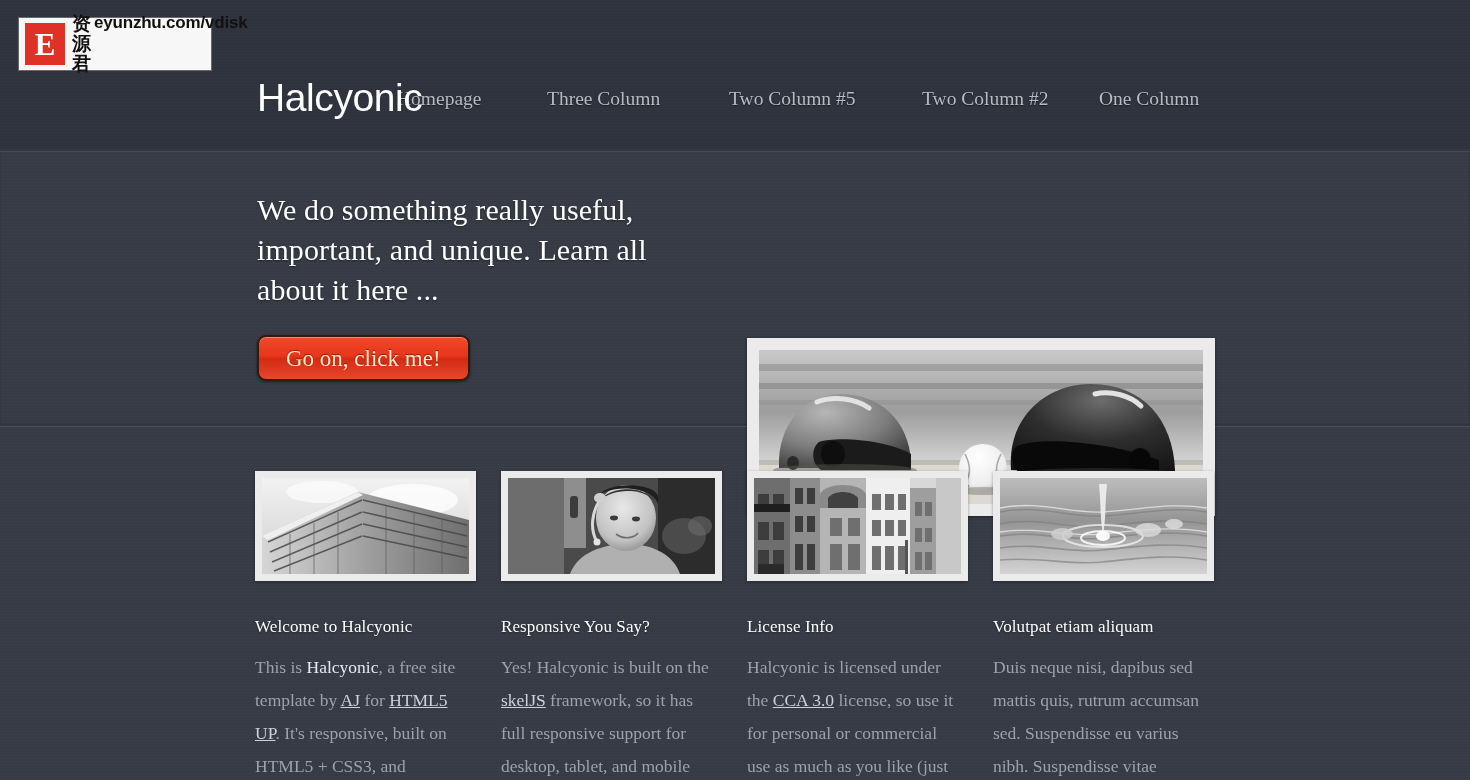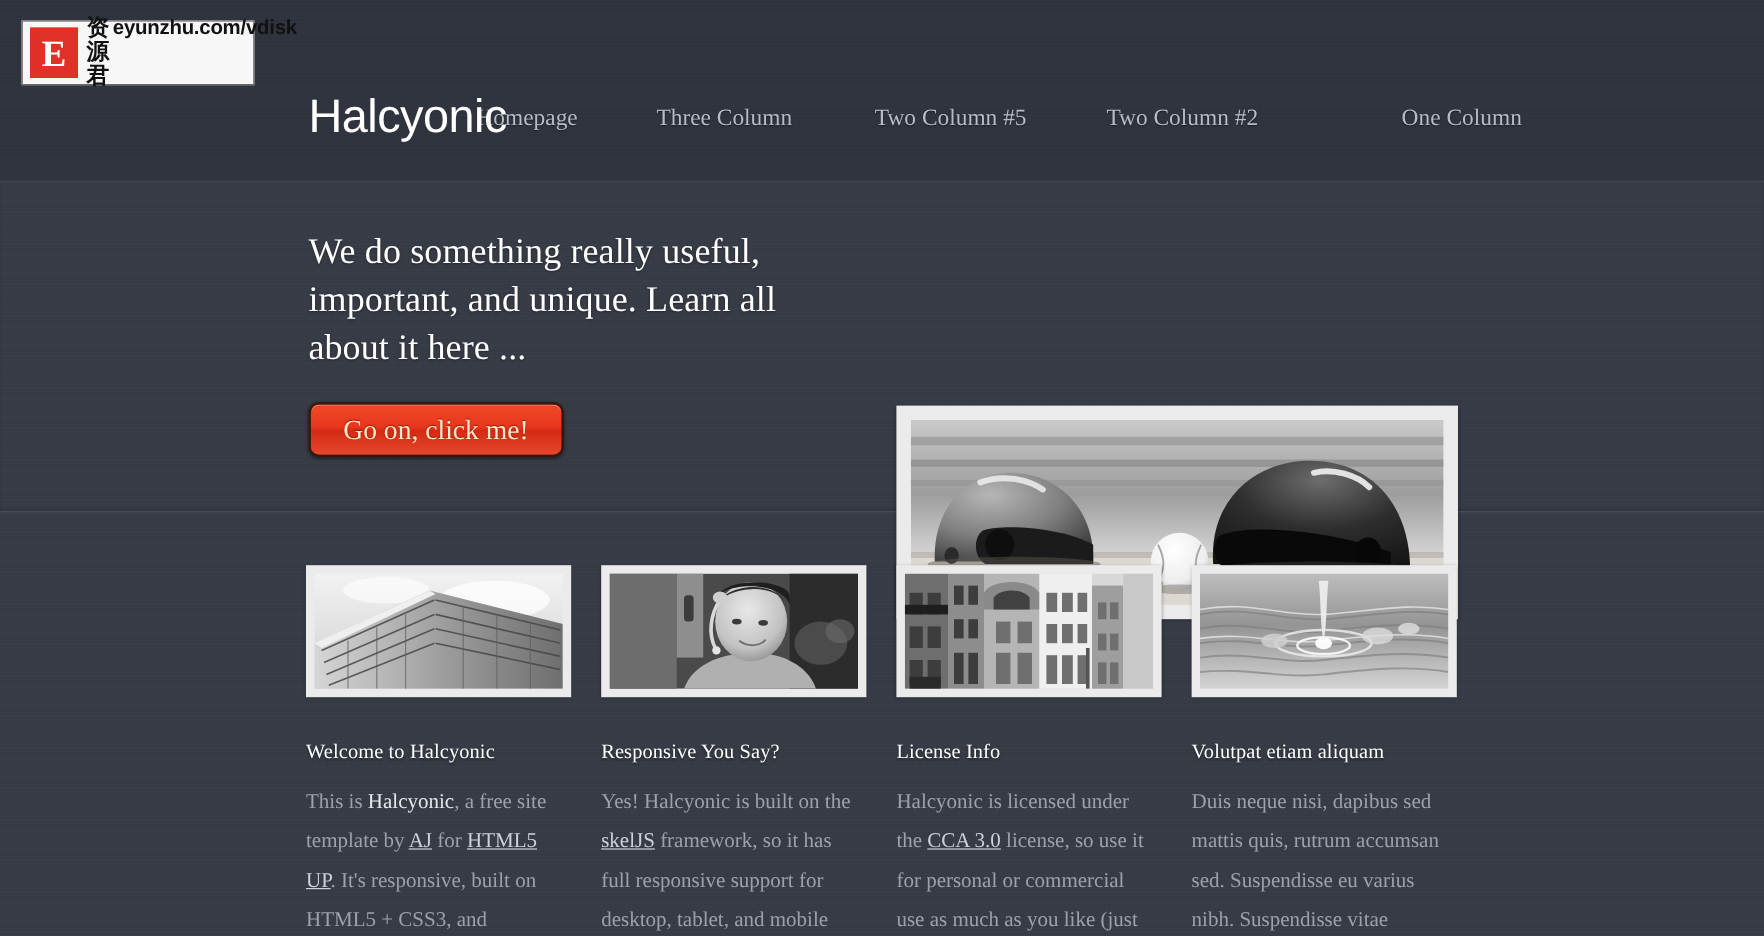--- a/index.html
+++ b/index.html
@@ -65,21 +65,21 @@
     text-decoration: none;
     font-size: 19.5px;
     font-family: "Liberation Serif", serif;
     white-space: nowrap;
     text-shadow: 0 1px 1px rgba(0,0,0,0.5);
   }
   #nav li.n0 { left: 397px; }
   #nav li.n1 { left: 547px; }
   #nav li.n2 { left: 729px; }
   #nav li.n3 { left: 922px; }
-  #nav li.n4 { left: 1168px; text-align: center; }
+  #nav li.n4 { left: 1099px; text-align: center; }
 
   
   #watermark {
     position: absolute;
     left: 18px;
     top: 17px;
     width: 194px;
     height: 54px;
     background: #f7f7f7;
     border: 1px solid #6a6a6a;

